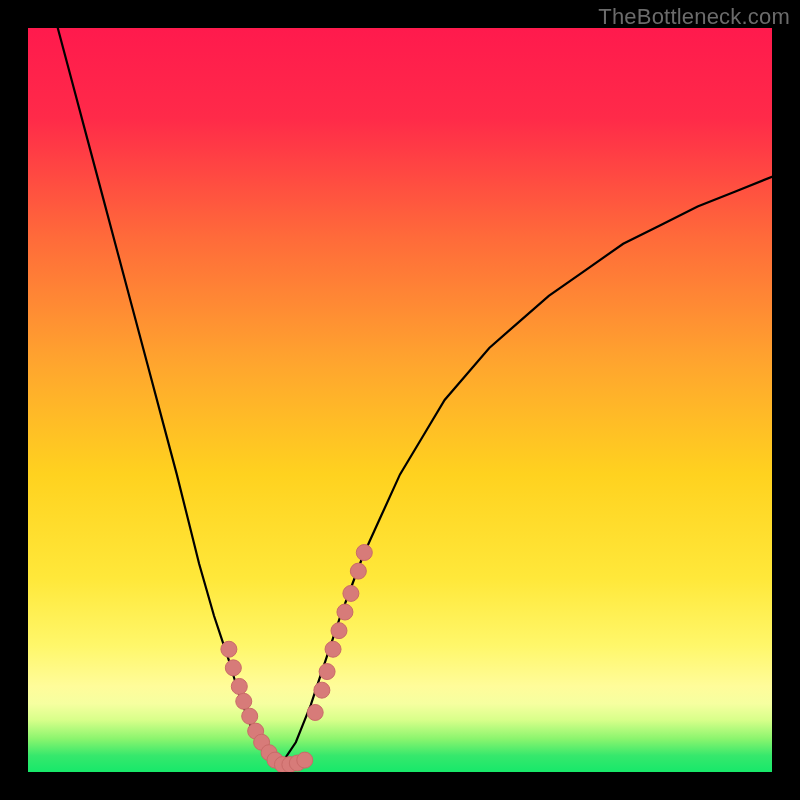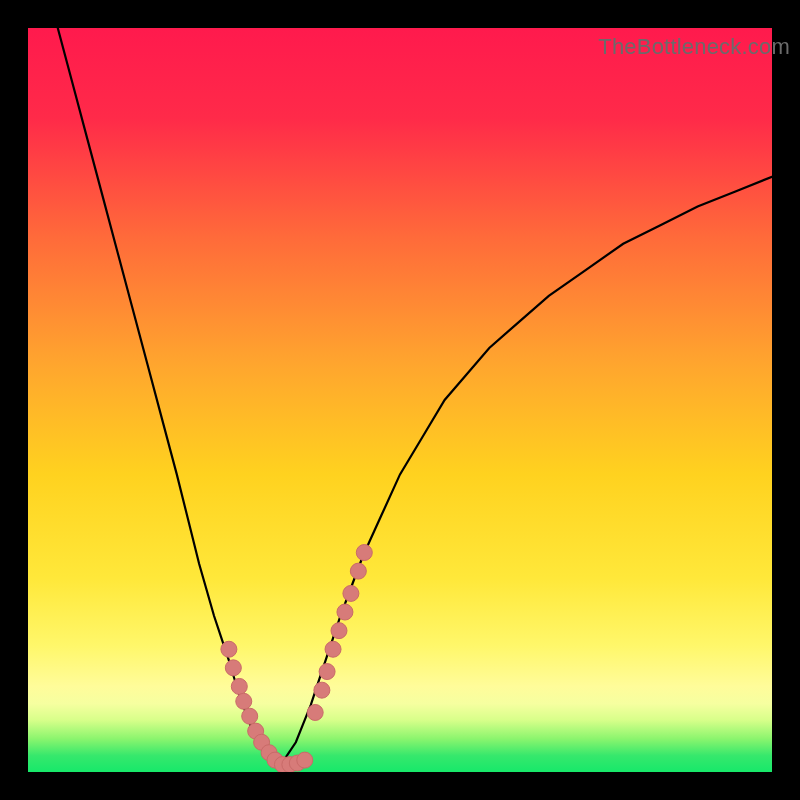--- a/index.html
+++ b/index.html
@@ -29,21 +29,20 @@
     inset: 0;
   }
   .watermark {
     position: absolute;
     top: 4px;
     right: 10px;
     color: #6b6b6b;
     font-size: 22px;
     letter-spacing: 0.2px;
     font-weight: 500;
-    margin-top: 30px;
   }
   svg.curves {
     position: absolute;
     inset: 0;
   }
 </style>
 </head>
 <body>
 
 <div class="frame">

